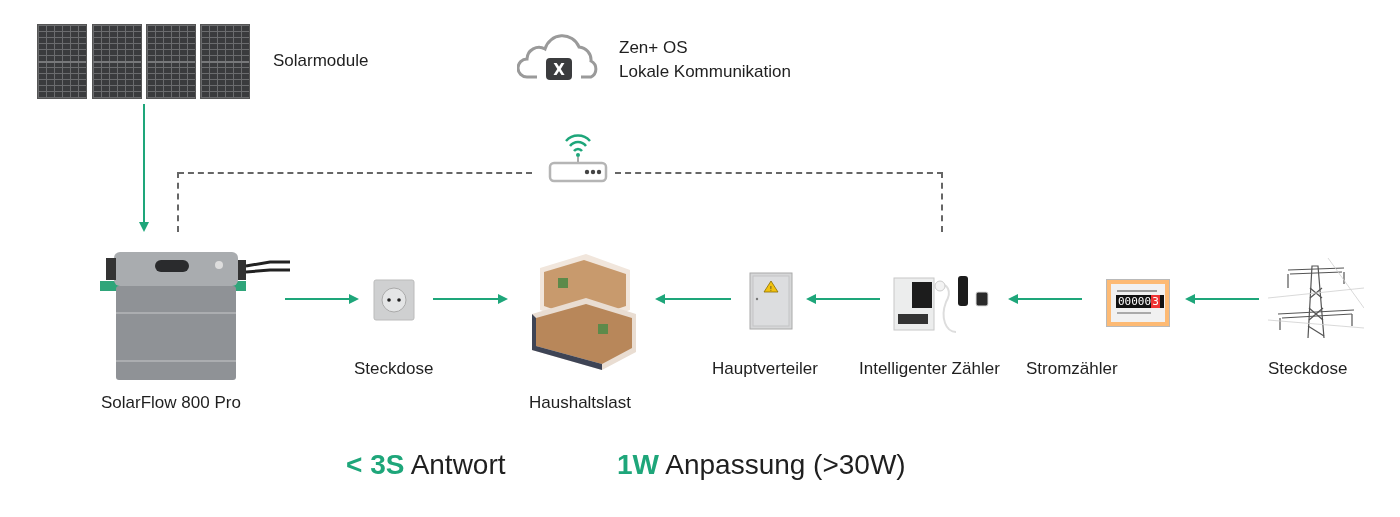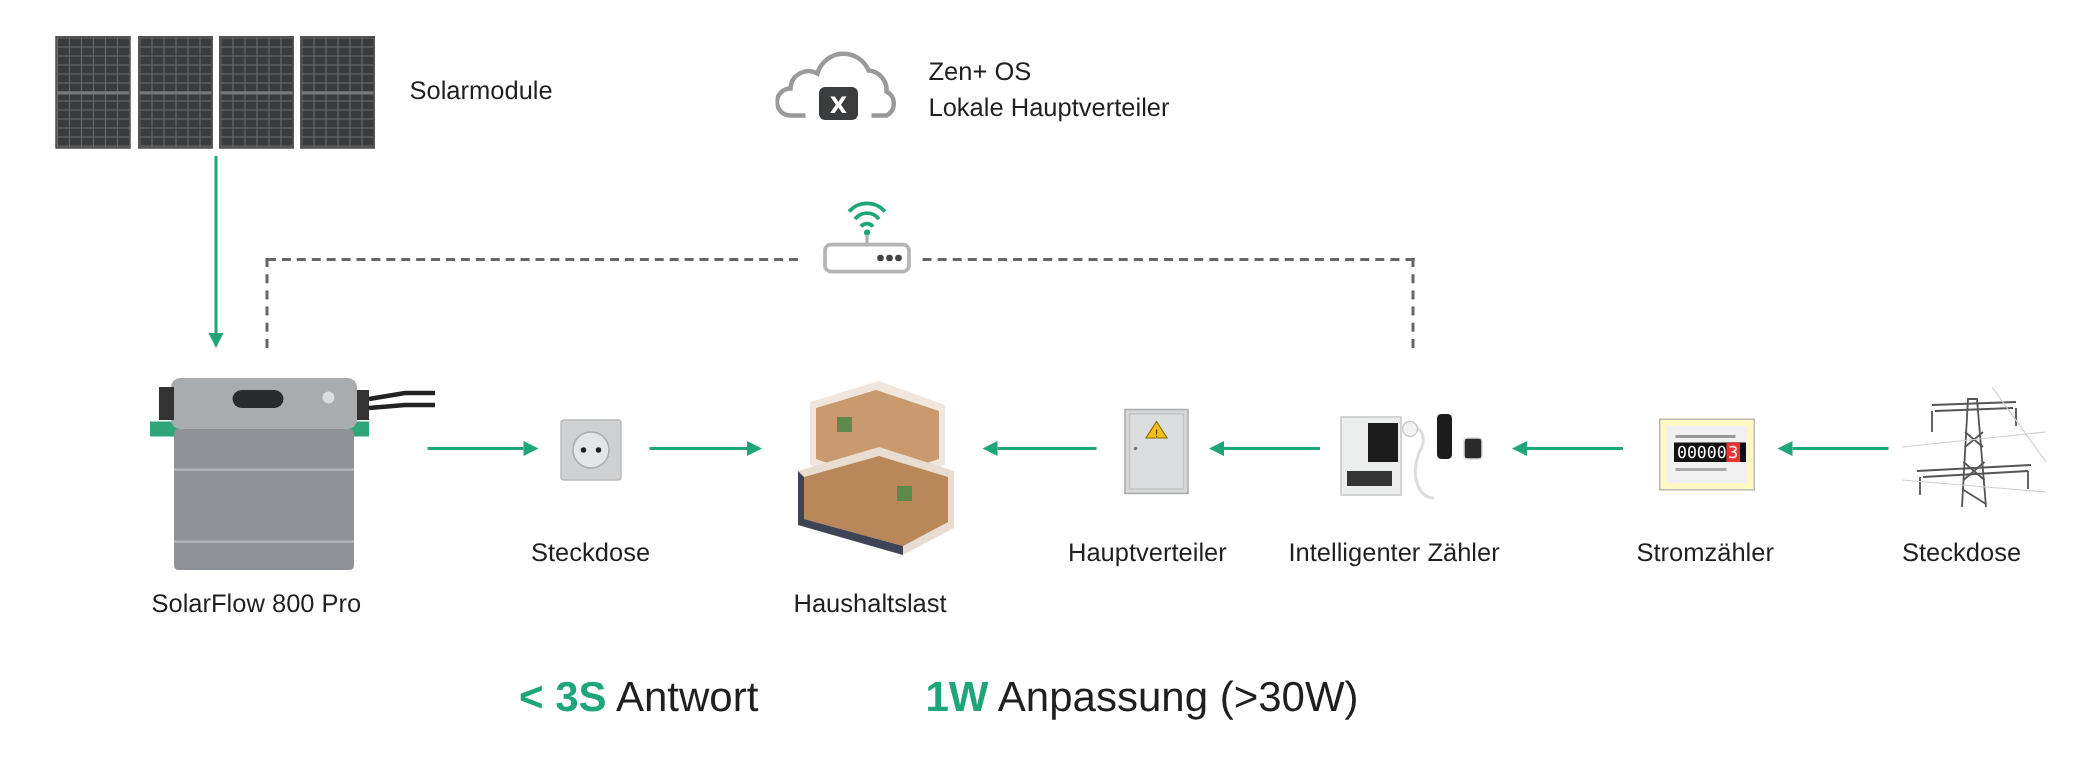--- a/index.html
+++ b/index.html
@@ -39,21 +39,21 @@
 
 <div class="vline" style="left:143px; top:104px; height:118px;"></div>
 <div class="ah-d" style="left:139px; top:222px;"></div>
 
 <svg class="abs" style="left:517px; top:33px;" width="86" height="48" viewBox="0 0 86 48">
   <path d="M20 44 H10 A9 9 0 0 1 10 26 A12 12 0 0 1 28 16 A18 18 0 0 1 62 14 A13 13 0 0 1 74 28 A9 9 0 0 1 74 44 H64" fill="none" stroke="#9a9a9a" stroke-width="3"></path>
   <rect x="29" y="25" width="26" height="22" rx="4" fill="#3b3c3e"></rect>
   <text x="42" y="42" text-anchor="middle" font-family="DejaVu Sans, sans-serif" font-weight="bold" font-size="15" fill="#fff">X</text>
 </svg>
 <div class="label" style="left:619px; top:38px;text-align:center;">Zen+ OS</div>
-<div class="label" style="left:619px; top:62px;">Lokale Hauptverteiler</div>
+<div class="label" style="left:619px; top:62px;">Lokale Kommunikation</div>
 
 <svg class="abs" style="left:545px; top:131px;" width="66" height="52" viewBox="0 0 66 52">
   <path d="M21 10 A16 16 0 0 1 45 10" fill="none" stroke="#1ea67a" stroke-width="2.5"></path>
   <path d="M25 15 A10 10 0 0 1 41 15" fill="none" stroke="#1ea67a" stroke-width="2.5"></path>
   <path d="M29 20 A5 5 0 0 1 37 20" fill="none" stroke="#1ea67a" stroke-width="2.5"></path>
   <circle cx="33" cy="24" r="2" fill="#1ea67a"></circle>
   <line x1="33" y1="26" x2="33" y2="32" stroke="#aaa" stroke-width="2"></line>
   <rect x="5" y="32" width="56" height="18" rx="4" fill="#fff" stroke="#b5b5b5" stroke-width="2.5"></rect>
   <circle cx="42" cy="41" r="2.2" fill="#444"></circle>
     <circle cx="48" cy="41" r="2.2" fill="#444"></circle>
@@ -126,29 +126,29 @@
   <path d="M48 14 C58 10 62 20 56 30 C50 46 56 60 66 60" fill="none" stroke="#ddd" stroke-width="2"></path>
   <circle cx="50" cy="14" r="5" fill="#f3f3f3" stroke="#ccc"></circle>
   <rect x="68" y="4" width="10" height="30" rx="3" fill="#1c1c1c"></rect>
   <rect x="86" y="20" width="12" height="14" rx="2" fill="#2a2a2a" stroke="#ddd"></rect>
 </svg>
 <div class="label" style="left:859px; top:359px;">Intelligenter Zähler</div>
 
 <div class="ah-l" style="left:1008px; top:294px;"></div>
 <div class="hline" style="left:1018px; top:298px; width:64px;"></div>
 
-<div class="abs" style="left:1106px; top:279px; width:64px; height:48px; background:#fef9c3; border:1px solid #b9b9b9; box-sizing:border-box;">
+<div class="abs" style="left:1106px; top:279px; width:64px; height:48px; background:#fdba74; border:1px solid #b9b9b9; box-sizing:border-box;">
   <div class="abs" style="left:4px; top:4px; width:54px; height:38px; background:#f1f1f1;"></div>
   <div class="abs" style="left:10px; top:10px; width:40px; height:2px; background:#999;"></div>
   <div class="abs" style="left:9px; top:15px; width:48px; height:13px; background:#111; color:#fff; font-family:'DejaVu Sans Mono', monospace; font-size:11px; line-height:13px; padding-left:2px; box-sizing:border-box; letter-spacing:0px;">
     <span>00000</span><span style="background:#e33; padding:0 1px;">3</span>
   </div>
   <div class="abs" style="left:10px; top:32px; width:34px; height:2px; background:#aaa;"></div>
 </div>
-<div class="label" style="left:1091px; top:359px;">Stromzähler</div>
+<div class="label" style="left:1026px; top:359px;">Stromzähler</div>
 
 <div class="ah-l" style="left:1185px; top:294px;"></div>
 <div class="hline" style="left:1195px; top:298px; width:64px;"></div>
 
 <svg class="abs" style="left:1268px; top:258px;" width="96" height="82" viewBox="0 0 96 82">
   <g stroke="#555" stroke-width="1.2" fill="none">
     <path d="M40 80 L44 8 L50 8 L56 80"></path>
     <path d="M42 30 L54 40 M54 30 L42 40 M41 50 L55 62 M55 50 L41 62 M40 68 L56 78"></path>
     <path d="M20 12 L76 10 M22 16 L74 14"></path>
     <path d="M10 56 L86 52 M14 60 L84 56"></path>

